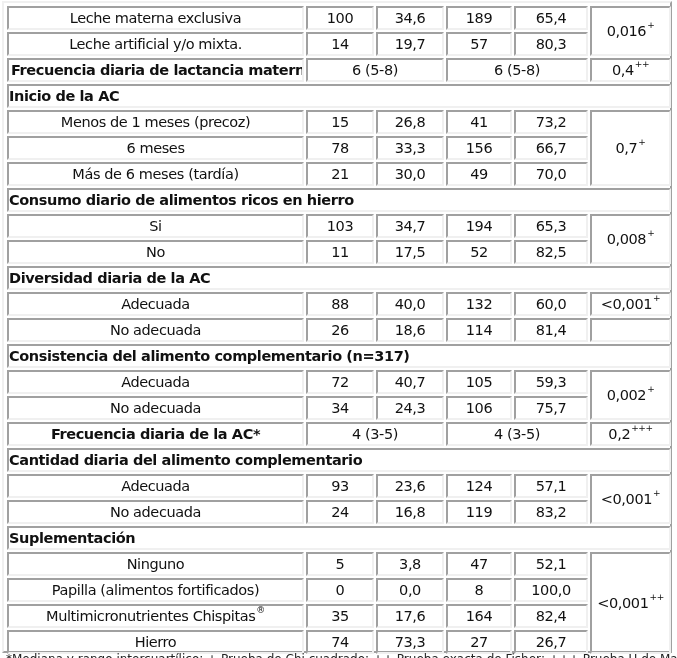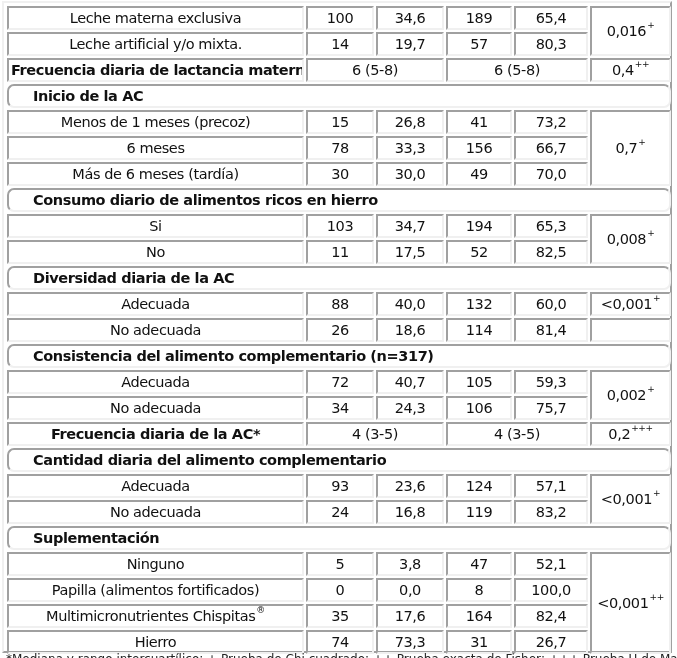--- a/index.html
+++ b/index.html
@@ -18,21 +18,21 @@
     td {
       height: 20px; padding: 0 2px; box-sizing: border-box;
       border-top: 2px solid #a0a0a0; border-left: 2px solid #a0a0a0;
       border-right: 2px solid #f0f0f0; border-bottom: 2px solid #f0f0f0;
       font-size: 14.5px; color: #111111; text-align: center; vertical-align: middle;
       white-space: nowrap; overflow: hidden; line-height: 20px;
       font-family: "DejaVu Sans", sans-serif; letter-spacing: -0.4px;
     }
     td.label { text-align: center; }
     td.bold { font-weight: bold; }
-    td.section { text-align: left; font-weight: bold; padding-left: 24px; border-radius: 7px; }
+    td.section { text-align: left; font-weight: bold; padding-left: 0; }
     sup { font-size: 9px; vertical-align: top; line-height: 10px; position: relative; top: -1px; margin-left: 1px; }
     .footnote {
       position: absolute; left: 6px; top: 653px; font-size: 12px; color: #222;
       white-space: nowrap; line-height: 12px; font-family: "DejaVu Sans", sans-serif;
       clip-path: inset(0 0 6px 0);
     }
   </style>
 </head>
 <body>
 
@@ -81,21 +81,21 @@
         </tr>
         <tr>
           <td class="label"><span>6 meses</span></td>
           <td>78</td>
           <td>33,3</td>
           <td>156</td>
           <td>66,7</td>
         </tr>
         <tr>
           <td class="label"><span>Más de 6 meses (tardía)</span></td>
-          <td>30</td>
+          <td>21</td>
           <td>30,0</td>
           <td>49</td>
           <td>70,0</td>
         </tr>
         <tr>
           <td class="section" colspan="6">Consumo diario de alimentos ricos en hierro</td>
         </tr>
         <tr>
           <td class="label"><span>Si</span></td>
           <td>103</td>
@@ -194,20 +194,20 @@
           <td class="label"><span>Multimicronutrientes Chispitas</span><sup>®</sup></td>
           <td>35</td>
           <td>17,6</td>
           <td>164</td>
           <td>82,4</td>
         </tr>
         <tr>
           <td class="label"><span>Hierro</span></td>
           <td>74</td>
           <td>73,3</td>
-          <td>31</td>
+          <td>27</td>
           <td>26,7</td>
         </tr>
       </tbody>
   </table>
 </div>
 
 <div class="footnote">*Mediana y rango intercuartílico; + Prueba de Chi cuadrado; ++ Prueba exacta de Fisher; +++ Prueba U de Mann-Whitney</div>
 
 </body></html>

